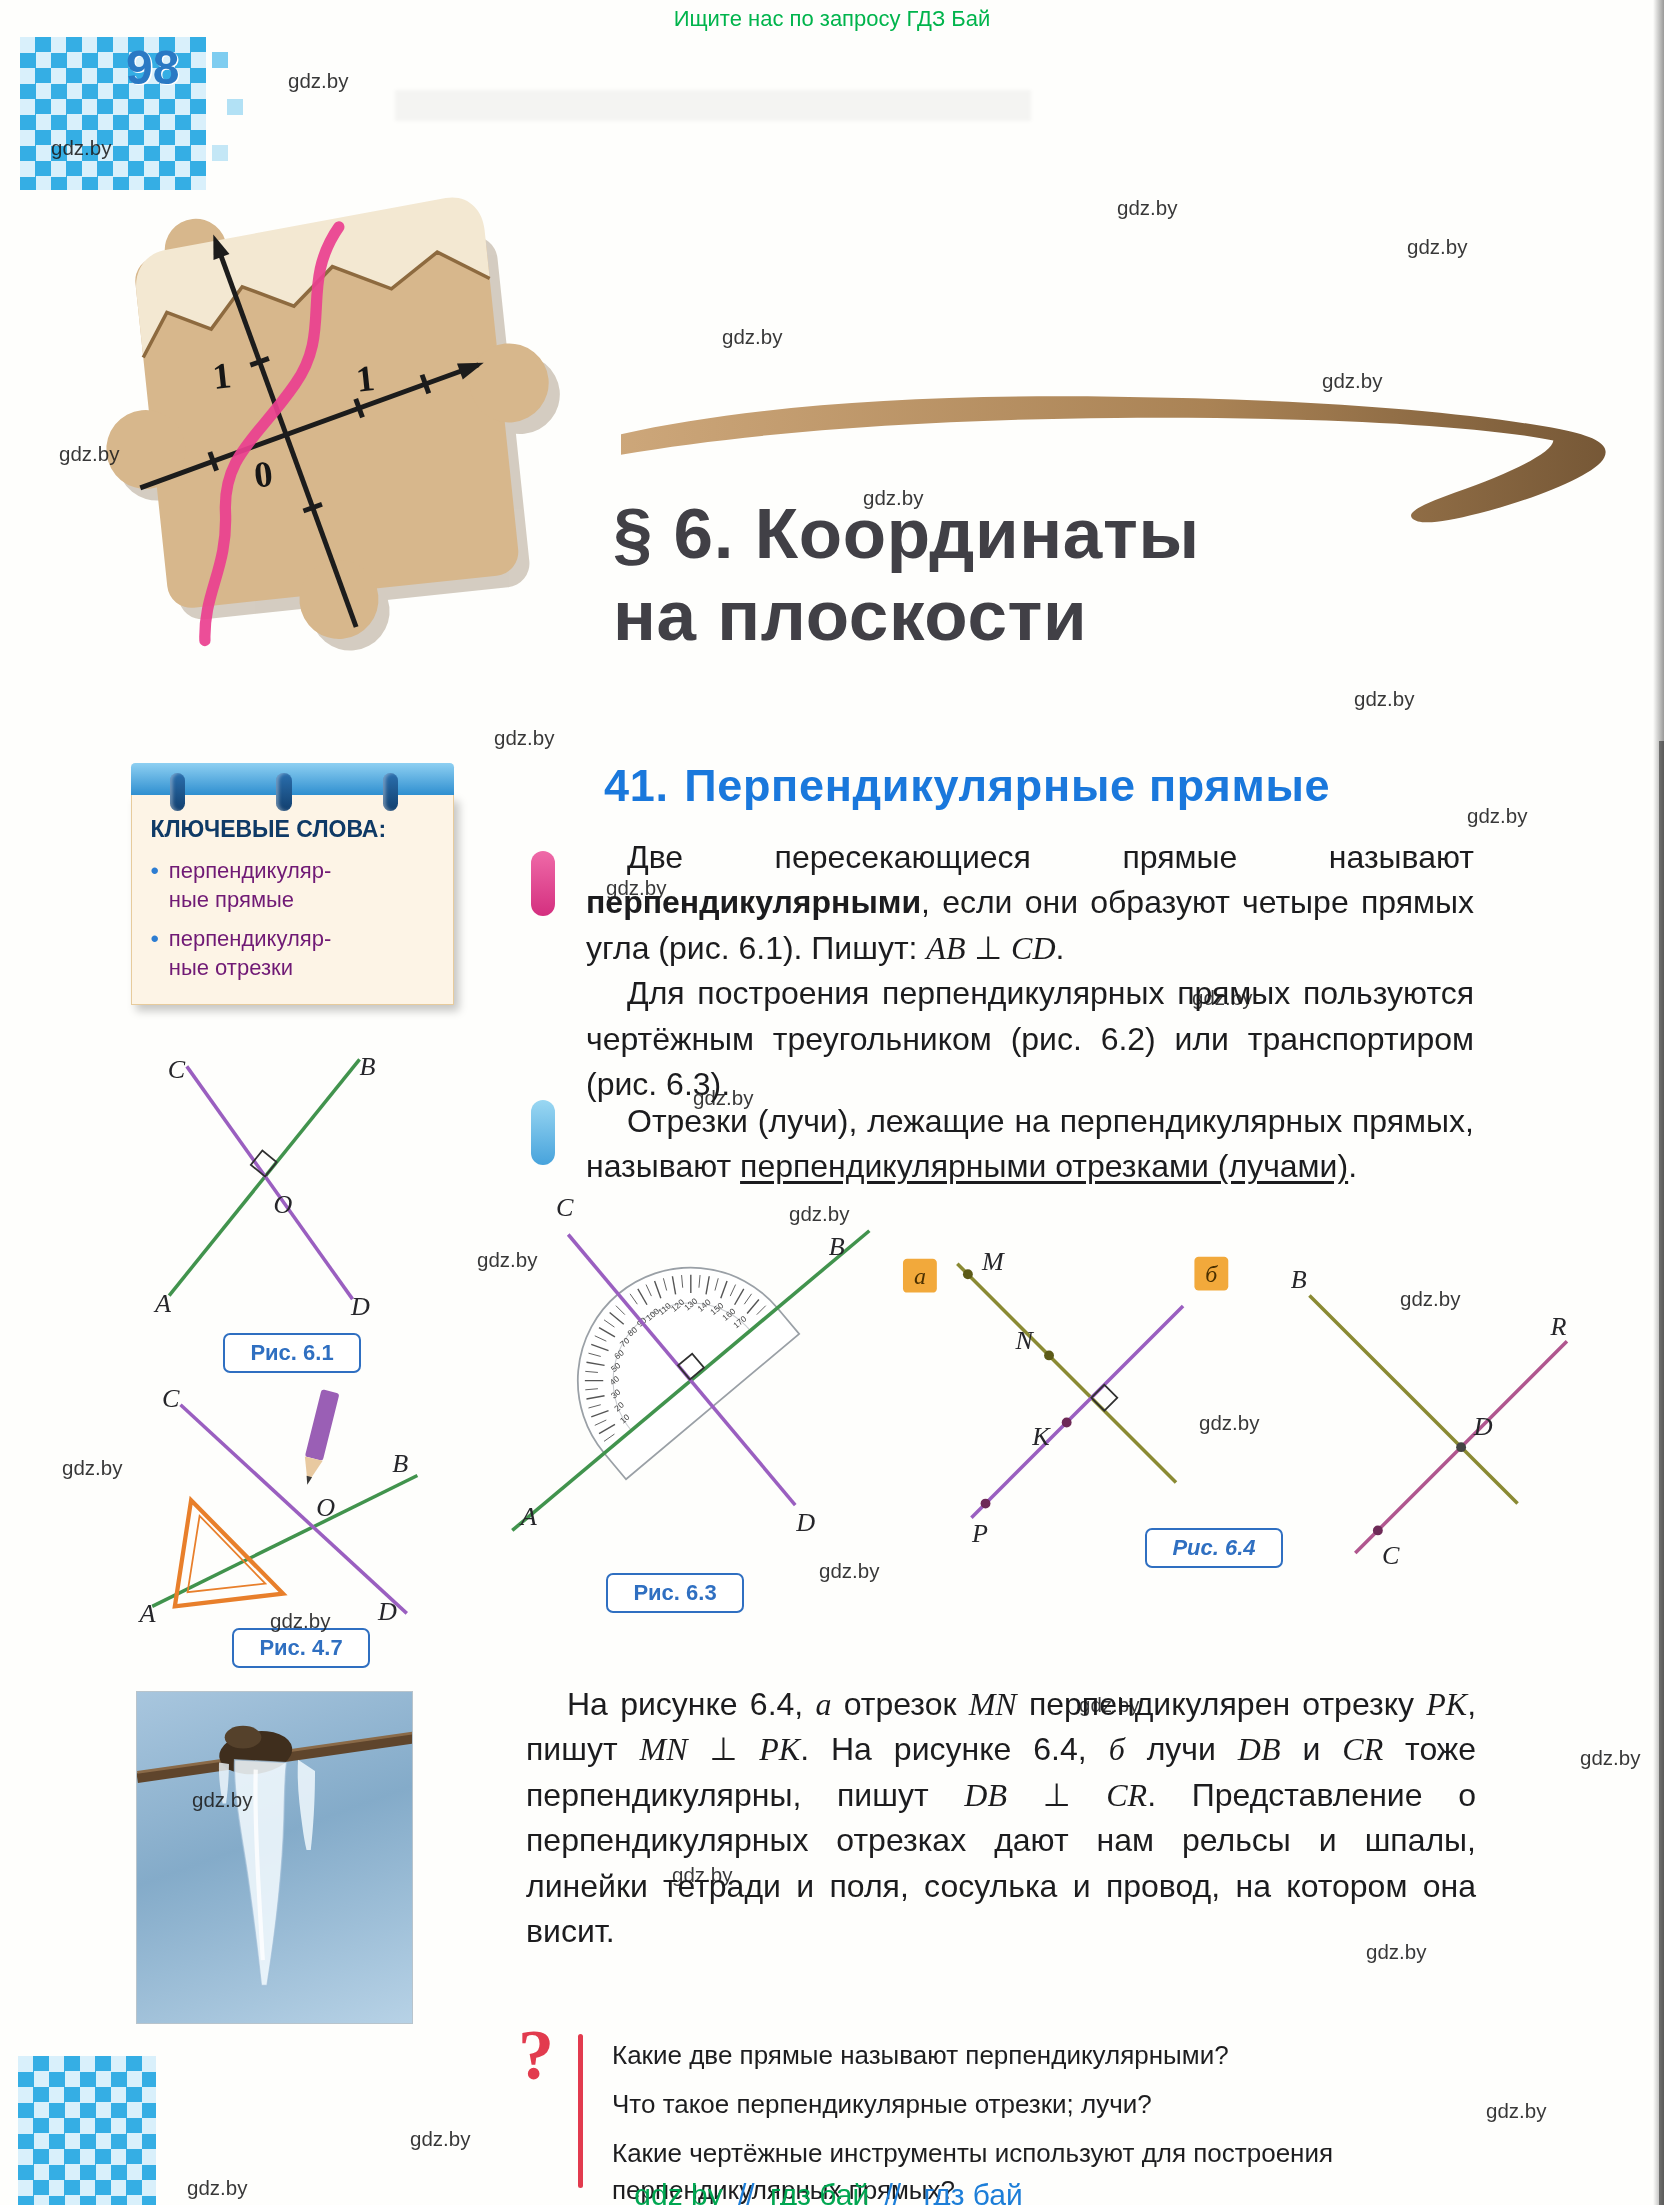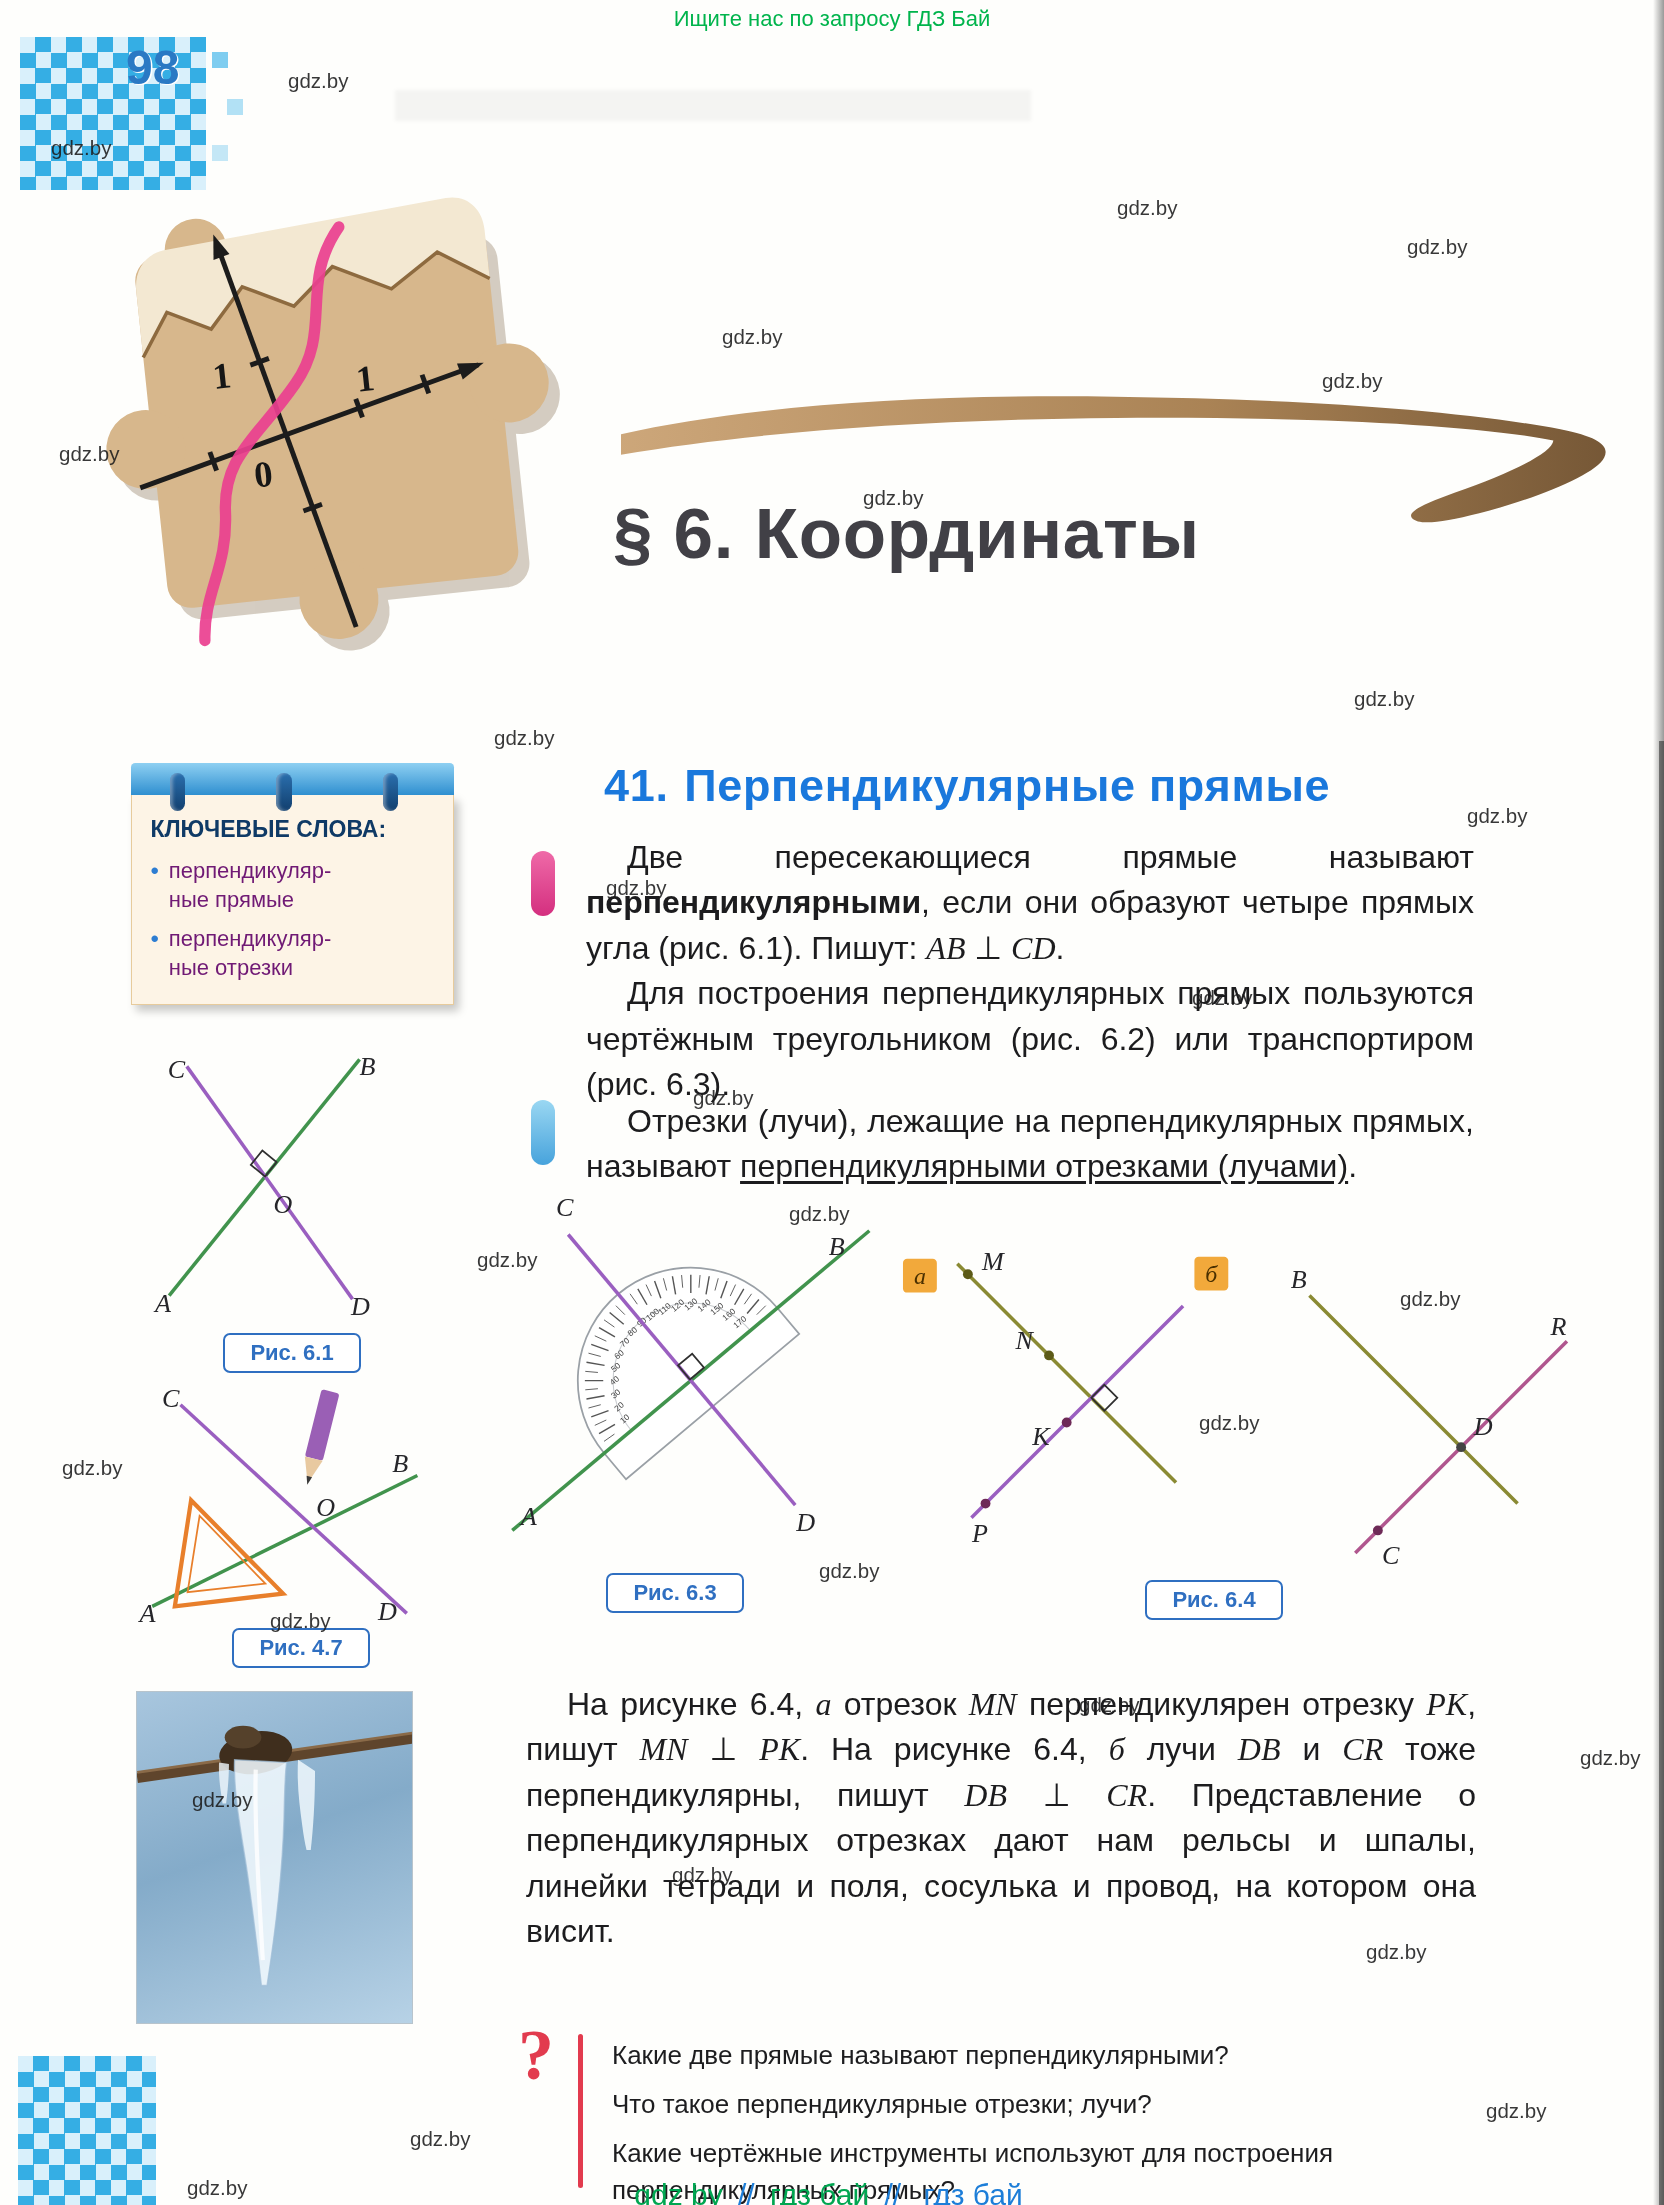--- a/index.html
+++ b/index.html
@@ -143,20 +143,21 @@
     </defs>
     <path d="M0,95 C180,55 420,38 700,42 C950,45 1180,60 1330,88
              C1385,99 1400,112 1392,128 C1380,152 1300,185 1215,207
              C1160,221 1130,224 1120,214 C1113,206 1130,196 1180,178
              C1260,150 1318,122 1320,104 C1200,80 950,70 700,72
              C430,74 190,92 0,124 Z" fill="url(#swG)" opacity="0.95"></path>
   </svg>
 
   <div class="chapter-title">
     <div>§ 6. Координаты</div>
+    <div>на плоскости</div>
   </div>
 
   <div class="section-heading">
     <span class="num">41.</span><span>Перпендикулярные прямые</span>
   </div>
 
   <aside class="keywords">
     <div class="kw-bar">
       <span class="kw-pin" style="left:12%;"></span>
       <span class="kw-pin" style="left:45%;"></span>
@@ -314,21 +315,21 @@
     <text class="tag" x="26" y="61" text-anchor="middle">б</text>
     <line x1="165" y1="80" x2="460" y2="375" stroke="#8a8a33" stroke-width="5"></line>
     <line x1="230" y1="445" x2="530" y2="145" stroke="#b0568e" stroke-width="5"></line>
     <circle cx="380" cy="295" r="7" fill="#444"></circle>
     <circle cx="262" cy="413" r="7" fill="#6e2a57"></circle>
     <text class="lbl" x="150" y="70" text-anchor="middle">B</text>
     <text class="lbl" x="398" y="278">D</text>
     <text class="lbl" x="518" y="136" text-anchor="middle">R</text>
     <text class="lbl" x="268" y="460">C</text>
   </svg>
-  <div class="fig-caption" style="left:1145px;top:1580px;">Рис. 6.4</div>
+  <div class="fig-caption" style="left:1145px;top:1528px;font-style:italic;">Рис. 6.4</div>
 
   <div class="bodytext" style="left:526px;top:1682px;width:950px;">
     <p>На рисунке 6.4, <i>а</i> отрезок <i>MN</i> перпендикулярен отрезку <i>PK</i>, пишут <i>MN</i>&nbsp;⊥&nbsp;<i>PK</i>. На рисунке 6.4, <i>б</i> лучи <i>DB</i> и <i>CR</i> тоже перпендикулярны, пишут <i>DB</i>&nbsp;⊥&nbsp;<i>CR</i>. Представление о перпендикулярных отрезках дают нам рельсы и шпалы, линейки тетради и поля, сосулька и провод, на котором она висит.</p>
   </div>
 
   <figure class="photo" style="margin:0;">
     <svg width="277" height="333" viewBox="0 0 392 472">
       <path d="M0,122 L392,66" stroke="#5f452c" stroke-width="14" fill="none"></path>
       <path d="M0,114 L392,58" stroke="#8a6a48" stroke-width="4" fill="none"></path>
       <ellipse cx="168" cy="86" rx="52" ry="30" fill="#3f2e1d" transform="rotate(-8 168 86)"></ellipse>

